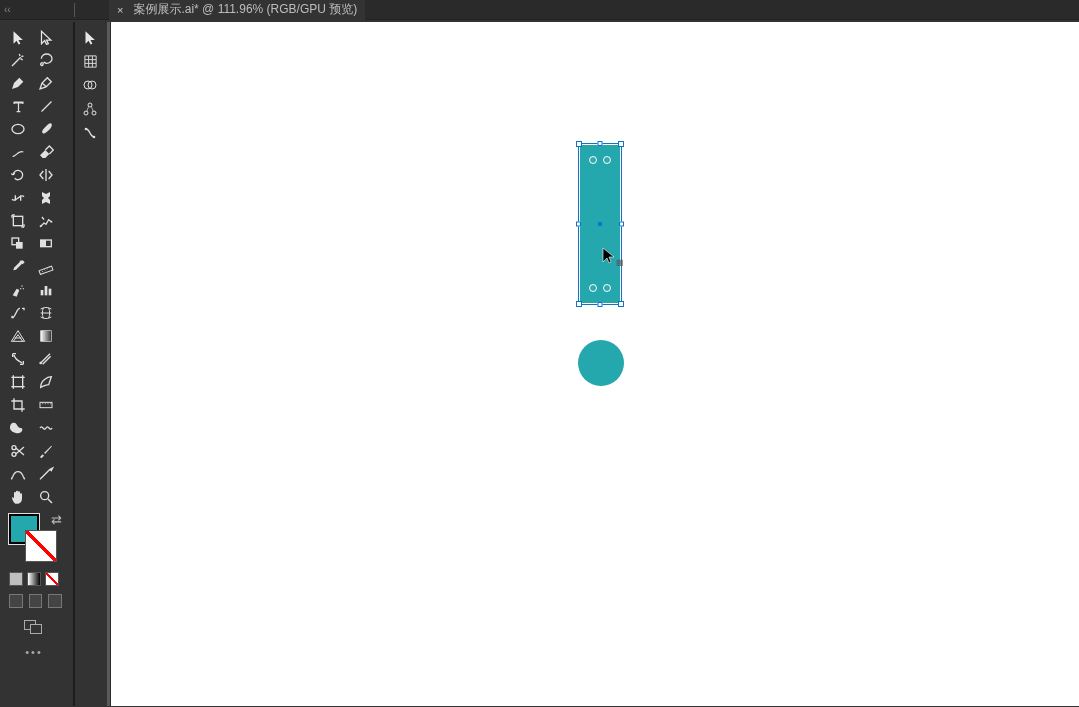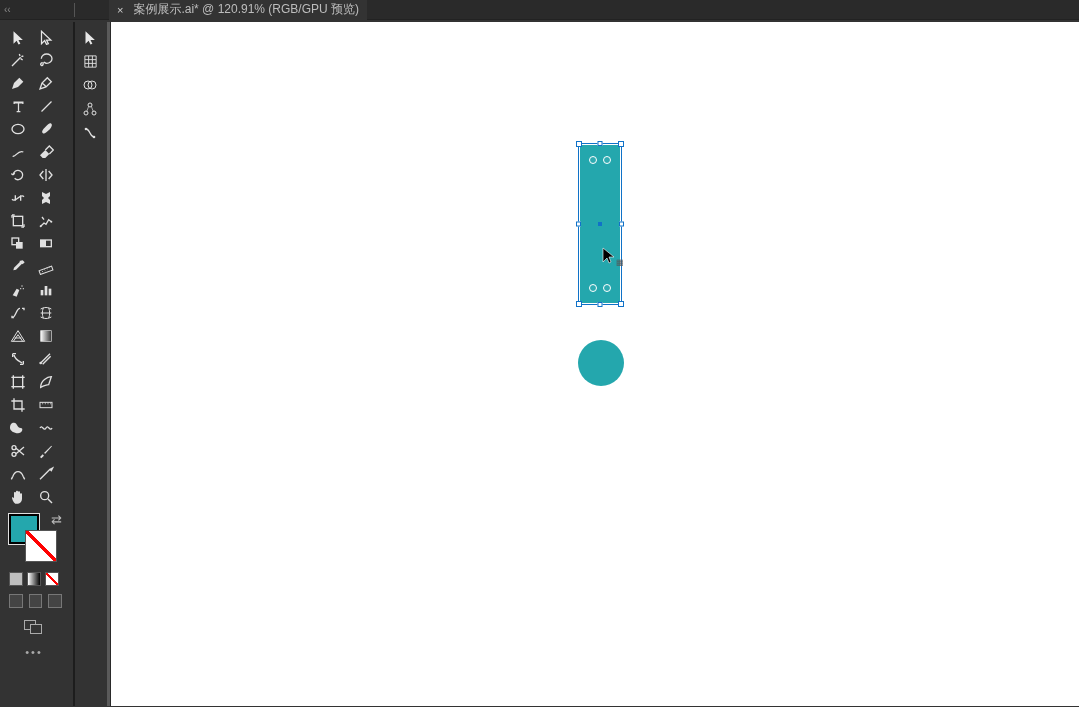--- a/index.html
+++ b/index.html
@@ -257,21 +257,21 @@
   }
 </style>
 </head>
 <body>
 
 <div class="top-bar">
   <span class="chevrons">‹‹</span>
   <span class="sep"></span>
   <div class="tab">
     <span class="close">×</span>
-    <span>案例展示.ai* @ 120.91% (RGB/GPU 预览)</span>
+    <span>案例展示.ai* @ 111.96% (RGB/GPU 预览)</span>
   </div>
 </div>
 
 <div class="left-toolbox">
   <div class="tool-row">
     <div class="tool" title="">
       <svg width="15" height="15" viewBox="0 0 24 24">
           <path fill="#e6e6e6" d="M4 2l0 20 5-5 3 6 3-1-3-6 7 0z"></path>
         </svg>
     </div>

